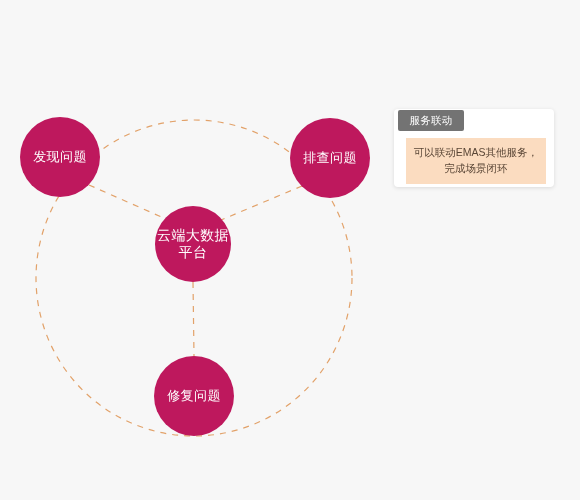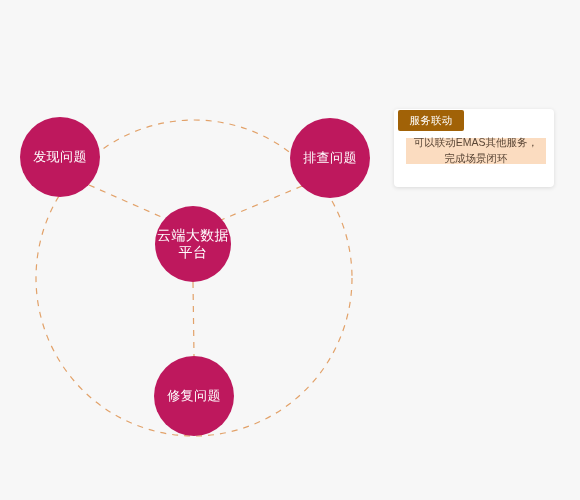--- a/index.html
+++ b/index.html
@@ -66,38 +66,38 @@
     border-radius: 4px;
     box-shadow: 0 1px 4px rgba(0,0,0,0.12);
     box-sizing: border-box;
   }
   .tooltip-tab {
     position: absolute;
     left: 4px;
     top: 1px;
     width: 66px;
     height: 21px;
-    background: #a16207;
+    background: #737373;
     border-radius: 2px;
     display: flex;
     align-items: center;
     justify-content: center;
   }
   .tooltip-tab-label {
     font-size: 10.5px;
     color: #ffffff;
     letter-spacing: 0.3px;
     white-space: nowrap;
   }
   .tooltip-body {
     position: absolute;
     left: 12px;
     top: 29px;
     width: 140px;
-    height: 26px;
+    height: 46px;
     background: #fbdcc0;
     display: flex;
     align-items: center;
     justify-content: center;
     box-sizing: border-box;
     padding: 2px 6px;
   }
   .tooltip-body-text {
     font-size: 10.5px;
     color: #5a4636;

